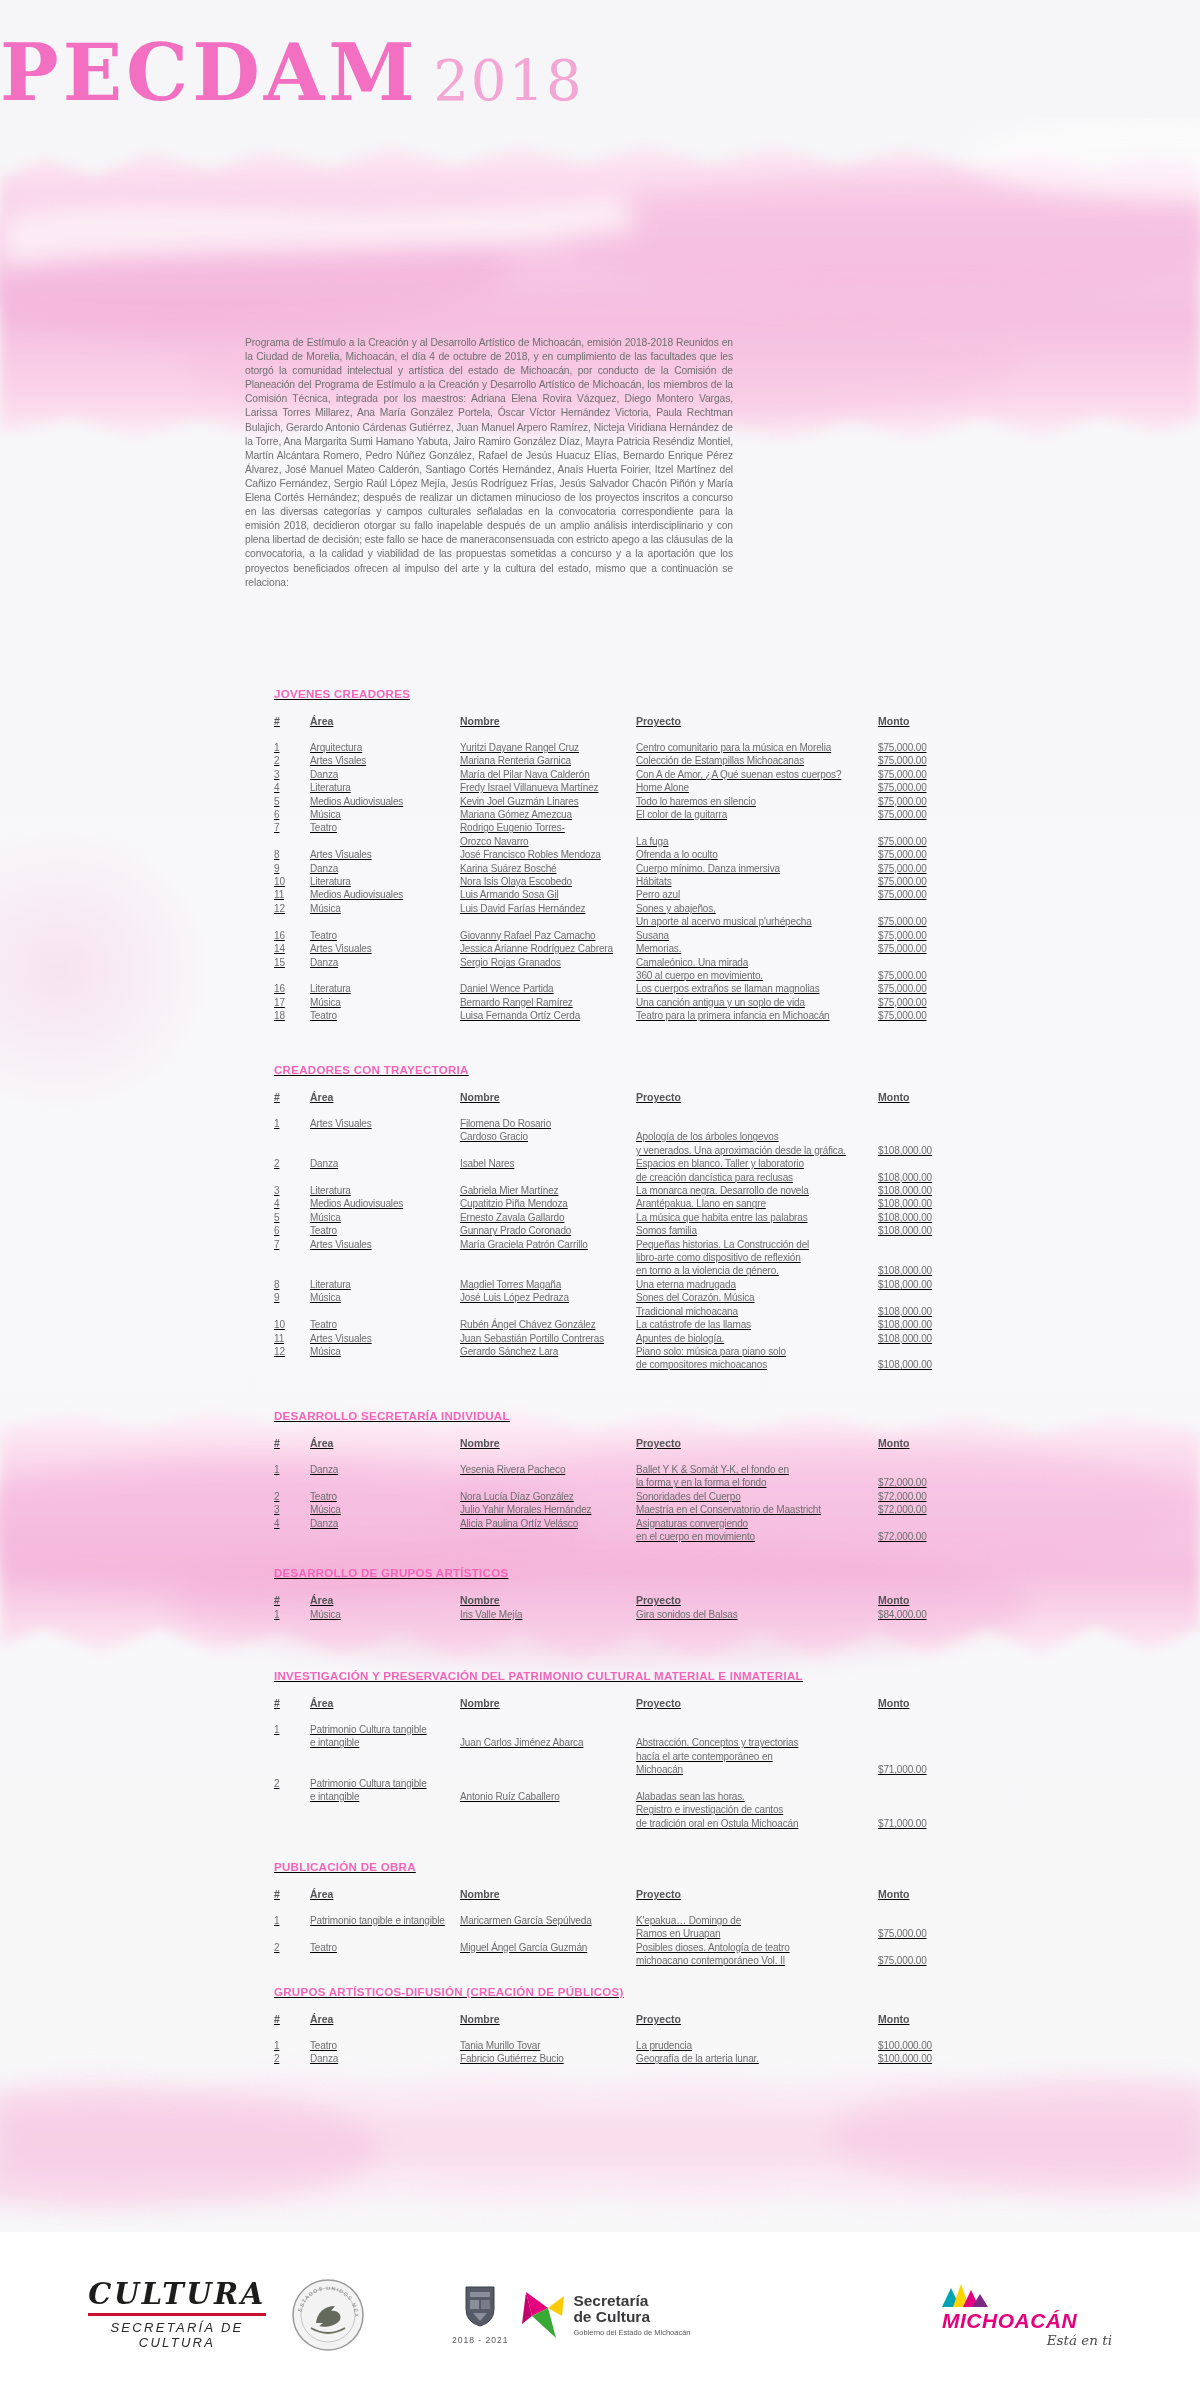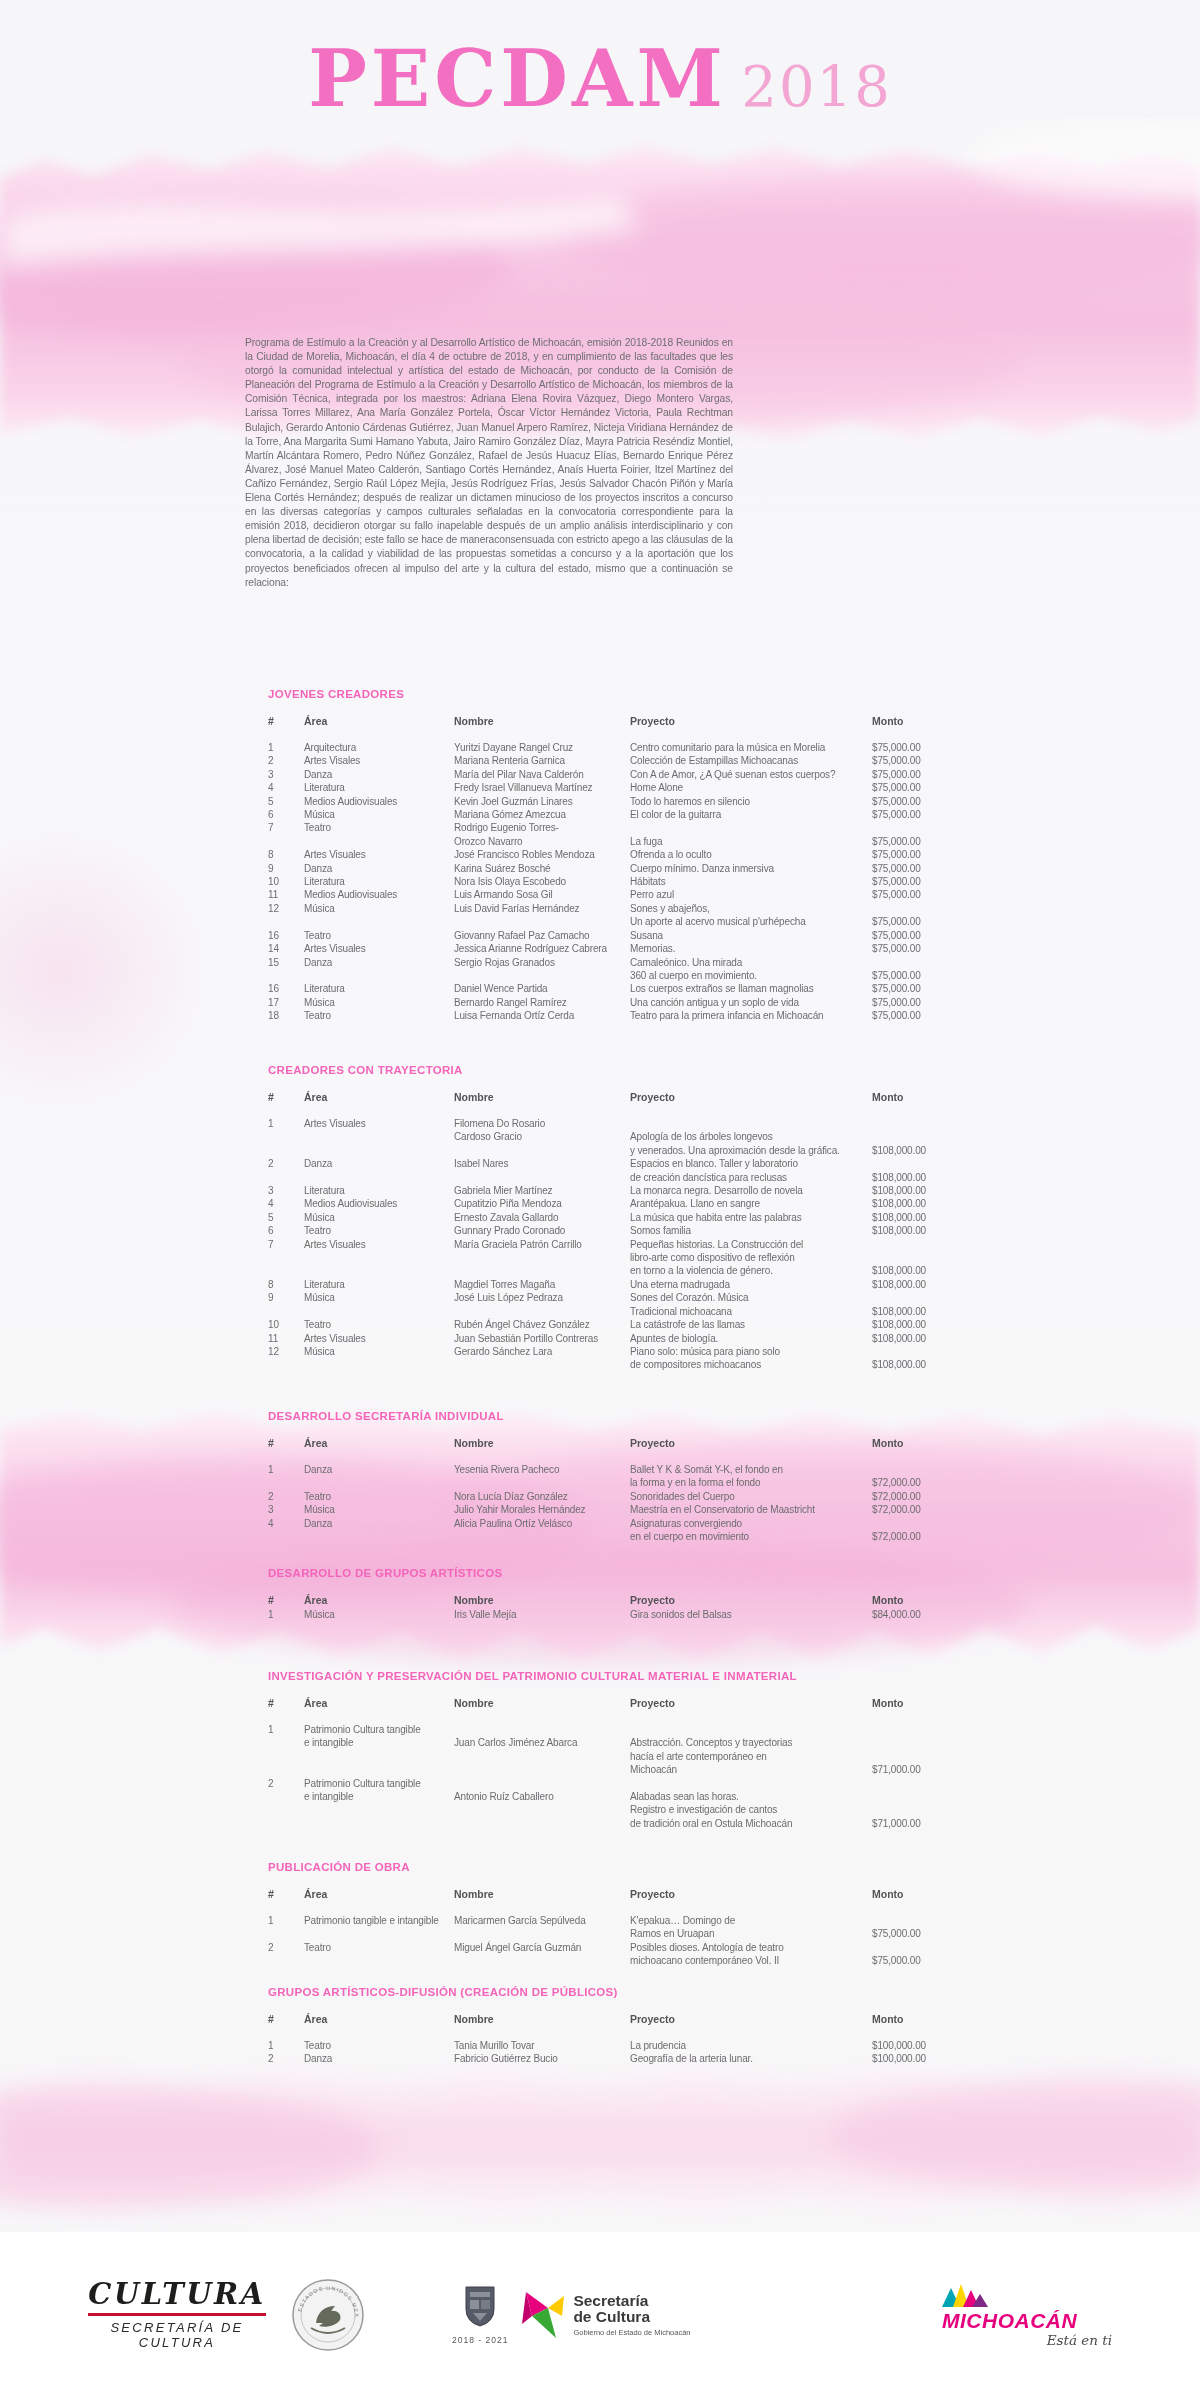--- a/index.html
+++ b/index.html
@@ -6,37 +6,37 @@
   body{width:1200px;font-family:"Liberation Sans",sans-serif;}
   .page{position:relative;width:1200px;height:2398px;overflow:hidden;
         background:linear-gradient(180deg,#f6f5f7 0%,#f8f7f9 40%,#f7f7f8 100%);}
   .bg{position:absolute;left:0;z-index:0;pointer-events:none;}
   .wisp{position:absolute;z-index:0;pointer-events:none;border-radius:50%;}
   .wisp-left{left:-90px;top:830px;width:300px;height:280px;
         background:radial-gradient(closest-side,rgba(246,195,226,.38),rgba(246,195,226,0));}
   .footer-white{position:absolute;left:0;top:2232px;width:1200px;height:166px;background:#ffffff;z-index:0;}
 
   
-  header{position:absolute;top:40px;left:0;width:100%;text-align:center;z-index:2;}
+  header{position:absolute;top:34px;left:0;width:100%;z-index:2;}
   .title-line{white-space:nowrap;}
   .main-title{font-family:"DejaVu Serif",serif;font-weight:bold;font-size:78px;
         letter-spacing:4px;color:#f26fc2;line-height:1;}
   .title-year{font-family:"DejaVu Serif",serif;font-weight:normal;font-size:56px;
         letter-spacing:2px;color:#f3a6d3;line-height:1;margin-left:10px;}
   .subtitle{font-family:"DejaVu Serif",serif;font-weight:bold;font-size:20px;
         letter-spacing:9.5px;color:#1d1d1b;margin-top:8px;padding-left:9px;}
 
   
   .intro{position:absolute;left:245px;top:336px;width:488px;z-index:2;margin:0;
         font-size:10.3px;line-height:14.1px;text-align:justify;color:#6f6f71;
         letter-spacing:-0.1px;}
 
   
   #results{position:absolute;left:268px;top:0;width:690px;z-index:2;}
-  .section{position:absolute;left:0;width:690px;}
+  .section{position:absolute;left:6px;width:690px;text-decoration:underline;}
   .section-title{margin:0;font-size:11.5px;font-weight:bold;color:#f464ba;
         letter-spacing:0.3px;line-height:12px;}
   .results-table{border-collapse:collapse;table-layout:fixed;width:680px;margin-top:15px;}
   .results-table th{font-size:10.5px;font-weight:bold;color:#545456;text-align:left;
         padding:0 0 14px 0;line-height:12px;}
   .sec-3 .results-table th{padding-bottom:2px;}
   .h-num,.c-num{width:36px;}
   .h-area,.c-area{width:150px;}
   .h-nombre,.c-nombre{width:176px;}
   .h-proyecto,.c-proyecto{width:242px;}

